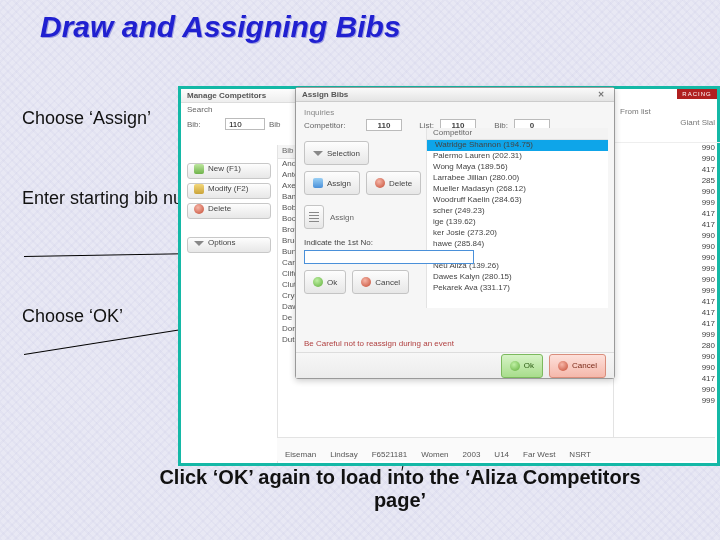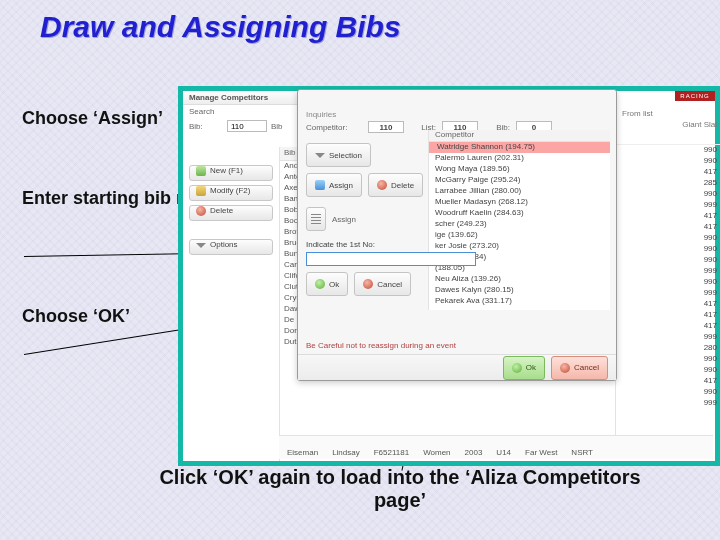--- a/index.html
+++ b/index.html
@@ -10,32 +10,32 @@
     background-image:
       repeating-linear-gradient(45deg, rgba(140,140,200,0.06) 0 2px, transparent 2px 6px),
       repeating-linear-gradient(-45deg, rgba(140,140,200,0.06) 0 2px, transparent 2px 6px);
     position: relative;
   }
   .slide-title {
     position: absolute; left: 40px; top: 10px;
     font-size: 30px; font-weight: bold; font-style: italic;
     color: #2020d0; text-shadow: 1px 1px 0 #a0a0e0;
   }
-  .instr { position: absolute; left: 22px; font-size: 18px; font-weight: bold; color: #111; }
+  .instr { position: absolute; left: 22px; font-size: 18px; font-weight: normal; color: #111; }
   .footer {
     position: absolute; left: 140px; bottom: 28px; width: 520px;
     font-size: 20px; font-weight: bold; color: #111; text-align: center;
   }
   
   .line { position: absolute; background: #000; height: 1.2px; transform-origin: left center; }
   
   .shot {
     position: absolute; left: 178px; top: 86px; width: 542px; height: 380px;
     background: #fff; font-size: 8px; color: #444;
-    border: 5px solid #14b8a6;
+    border: 3px solid #14b8a6;
   }
   .mc-head {
     position: absolute; left: 0; top: 0; width: 180px; height: 14px;
     background: linear-gradient(#fdfdfd,#eee); border-bottom: 1px solid #ddd;
     padding-left: 6px; line-height: 14px; font-weight: bold; color: #555;
   }
   .mc-body { position: absolute; left: 0; top: 14px; width: 180px; }
   .mc-row { display: flex; align-items: center; gap: 4px; padding: 2px 6px; }
   .mc-row label { color: #666; min-width: 34px; }
   .mc-row input { height: 12px; border: 1px solid #bbb; font-size: 8px; padding: 0 3px; }
@@ -86,21 +86,21 @@
     background: linear-gradient(#fdfdfd,#e7e7e7); border: 1px solid #c4c4c4;
     font-size: 8px; color: #444;
   }
   .btn .ico { width: 10px; height: 10px; }
   .dlg-list {
     position: absolute; left: 130px; top: 40px; right: 6px; bottom: 70px;
     border-left: 1px solid #e3e3e3; overflow: hidden; background: #fff;
   }
   .dlg-list .hdr { height: 12px; background: #f3f3f3; border-bottom: 1px solid #e3e3e3; padding: 0 6px; color: #666; }
   .dlg-list .row { height: 11px; padding: 0 6px; color: #444; }
-  .dlg-list .row.sel { background: #fca5a5; padding-left: 8px; }
+  .dlg-list .row.sel { background: #0ea5e9; padding-left: 8px; }
   .dlg-prompt {
     position: absolute; left: 8px; top: 150px; right: 140px;
   }
   .dlg-prompt .field {
     margin-top: 3px; height: 14px; width: 100%;
     border: 1px solid #4a90d9; background: #fff;
   }
   .dlg-okrow { display: flex; gap: 6px; margin-top: 6px; }
   .warn {
     position: absolute; left: 8px; bottom: 30px; right: 8px;
@@ -239,22 +239,26 @@
     <span>Lindsay</span>
     <span>F6521181</span>
     <span>Women</span>
     <span>2003</span>
     <span>U14</span>
     <span>Far West</span>
     <span>NSRT</span>
   </div>
 
   <div class="dlg">
-
-    <div class="dlg-sec" style="padding-top:20px">
+    <div class="dlg-title">
+      <span>Assign Bibs</span>
+      <span class="dlg-close">✕</span>
+    </div>
+
+    <div class="dlg-sec" style="padding-top:6px">
       <h6>Inquiries</h6>
       <div class="dlg-row">
         <span class="lbl">Competitor:</span>
         <span class="val">110</span>
         <span class="lbl" style="width:26px;text-align:right">List:</span>
         <span class="val">110</span>
         <span class="lbl" style="width:26px;text-align:right">Bib:</span>
         <span class="val">0</span>
       </div>
     </div>
@@ -281,21 +285,20 @@
       </div>
       <span style="color:#666">Assign</span>
     </div>
 
     <div class="dlg-list">
       <div class="hdr">Competitor</div>
       <div id="dlg-rows">
           <div class="row sel">Watridge Shannon (194.75)</div>
           <div class="row">Palermo Lauren (202.31)</div>
           <div class="row">Wong Maya (189.56)</div>
-          <div class="row">McGarry Paige (295.24)</div>
           <div class="row">Larrabee Jillian (280.00)</div>
           <div class="row">Mueller Madasyn (268.12)</div>
           <div class="row">Woodruff Kaelin (284.63)</div>
           <div class="row">scher (249.23)</div>
           <div class="row">ige (139.62)</div>
           <div class="row">ker Josie (273.20)</div>
           <div class="row">hawe (285.84)</div>
           <div class="row">(188.05)</div>
           <div class="row">Neu Aliza (139.26)</div>
           <div class="row">Dawes Kalyn (280.15)</div>

